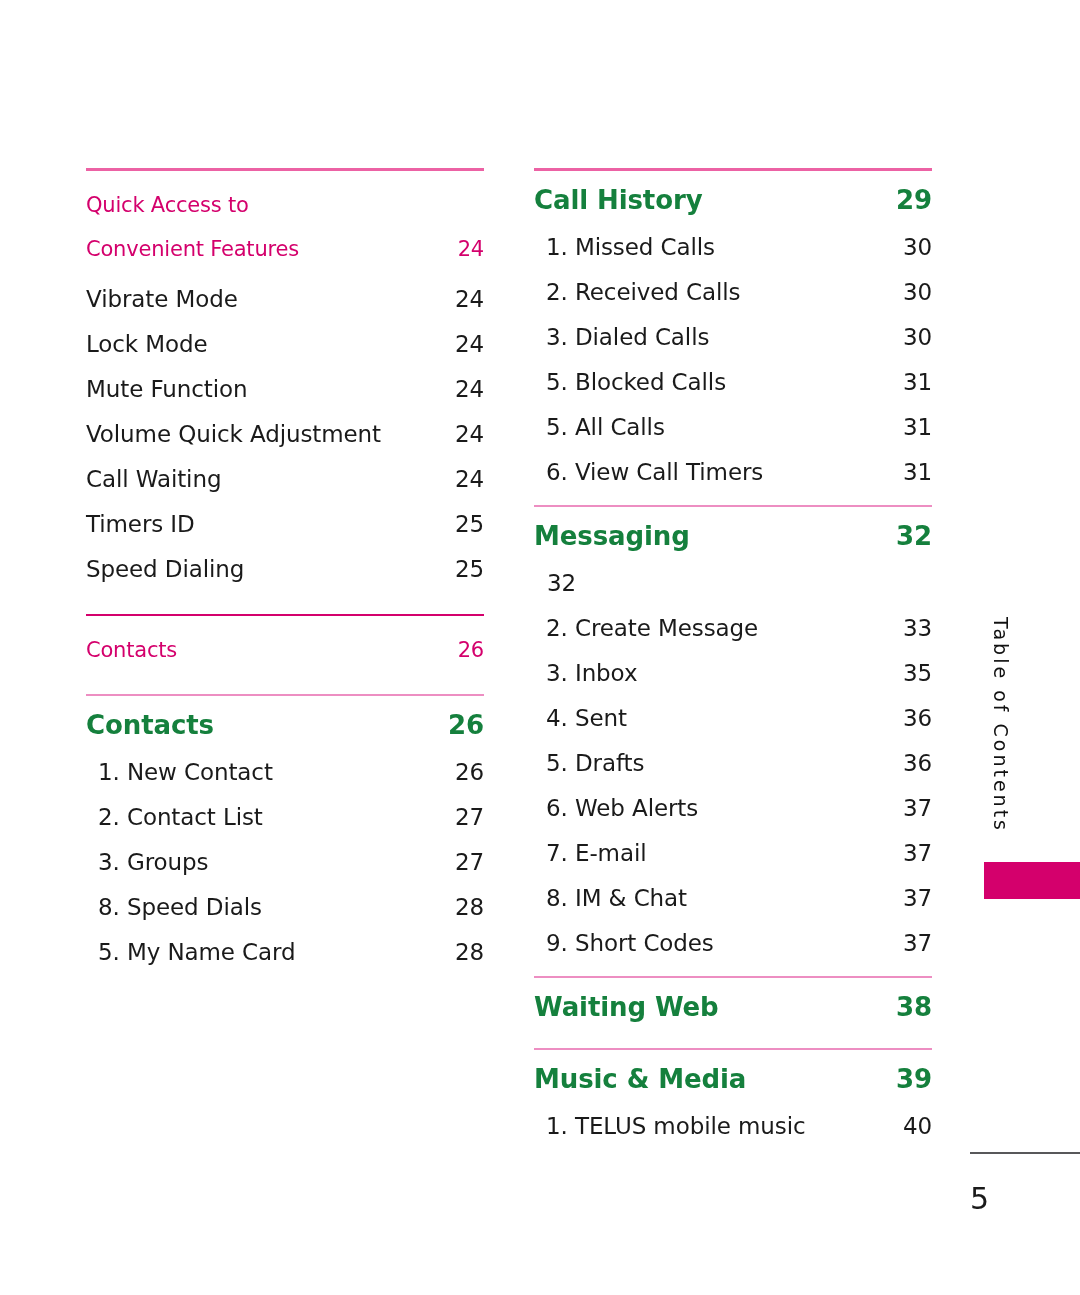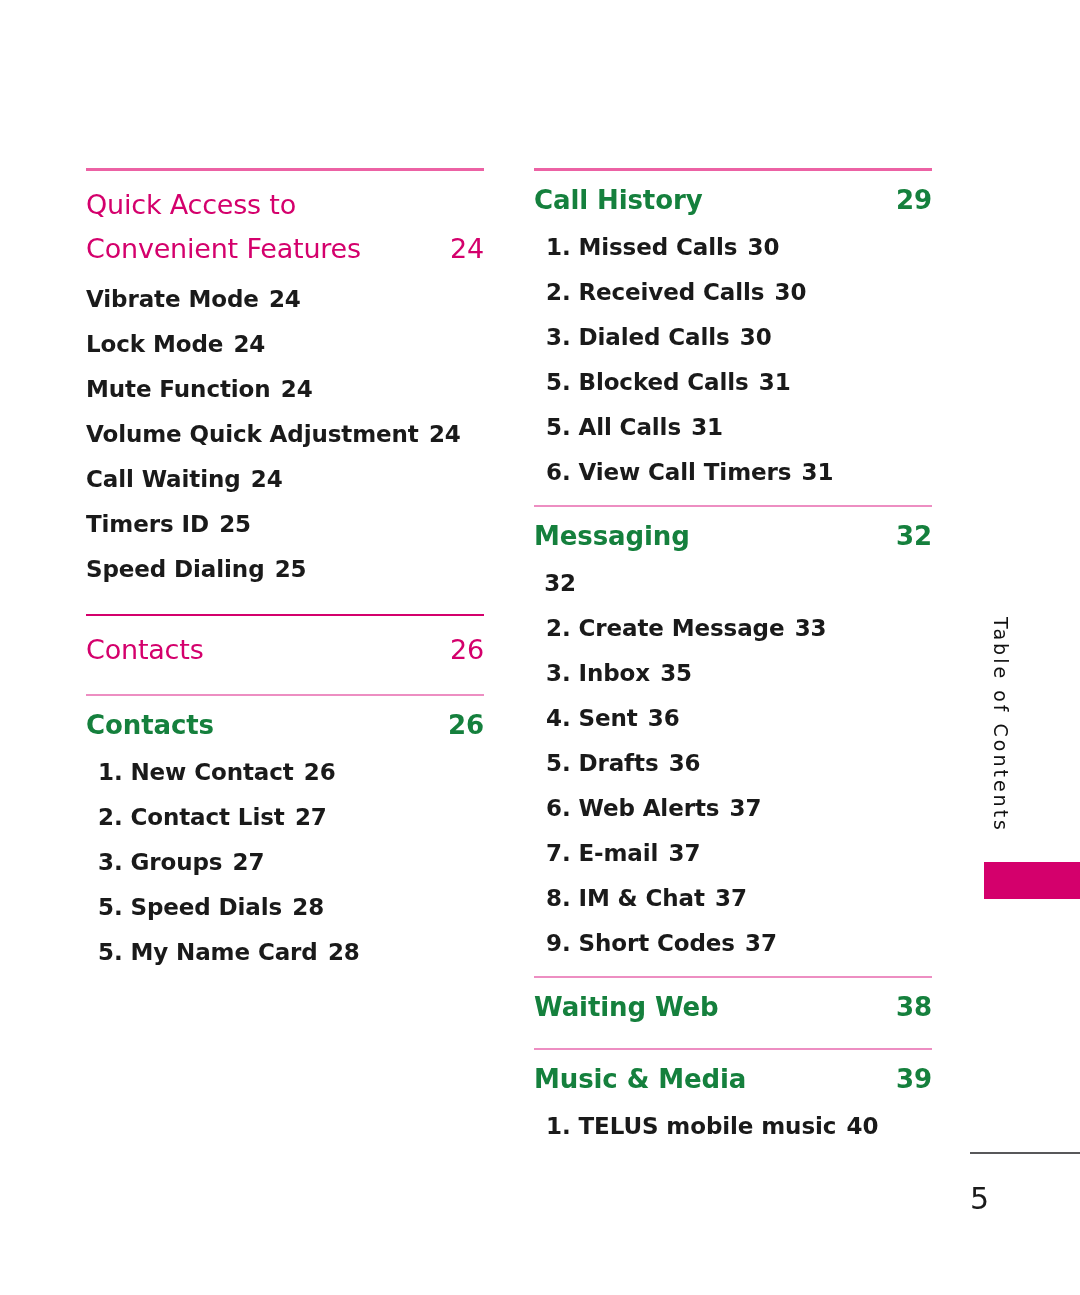--- a/index.html
+++ b/index.html
@@ -35,21 +35,21 @@
     line-height: 0;
     font-size: 0;
   }
   .rule-thick { height: 3px; background: #ec62a4; }
   .rule-thin  { height: 2px; background: #ed8ec2; }
   .rule-dark  { height: 2px; background: #d4006c; }
 
   
   .bighead {
     color: #d4006c;
-    font-size: 27px;
+    font-size: 21px;
     font-weight: 400;
     letter-spacing: -0.2px;
     padding-top: 12px;
   }
   .bighead .line {
     display: flex;
     align-items: baseline;
     justify-content: space-between;
     line-height: 44px;
   }
@@ -68,23 +68,24 @@
     line-height: 38px;
     padding-top: 10px;
   }
   .medhead .pg { min-width: 44px; text-align: right; }
 
   
   .entries { padding-top: 6px; }
   .entry {
     display: flex;
     align-items: baseline;
+    justify-content: space-between;
     color: #1a1a1a;
     font-size: 23px;
-    font-weight: 700;
+    font-weight: 400;
     line-height: 45px;
     letter-spacing: -0.1px;
   }
   .entry .lbl { white-space: nowrap; }
   .entry .pg { min-width: 42px; text-align: right; }
 
   
   .entry.indent .lbl { padding-left: 12px; }
 
   
@@ -211,21 +212,21 @@
       </div>
       <div class="entry indent">
         <span class="lbl">2. Contact List</span>
         <span class="pg">27</span>
       </div>
       <div class="entry indent">
         <span class="lbl">3. Groups</span>
         <span class="pg">27</span>
       </div>
       <div class="entry indent">
-        <span class="lbl">5. Speed Dials</span>
+        <span class="lbl">8. Speed Dials</span>
         <span class="pg">28</span>
       </div>
       <div class="entry indent">
         <span class="lbl">5. My Name Card</span>
         <span class="pg">28</span>
       </div>
     </div>
   </div>
 
   <div class="col col-right">

